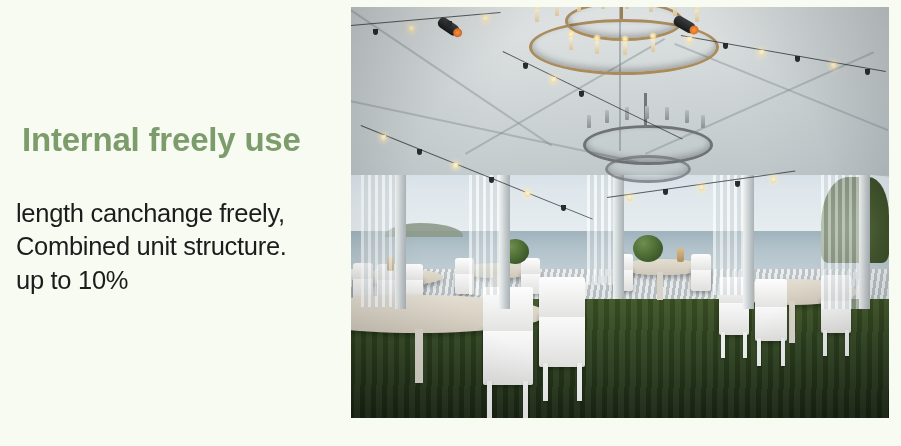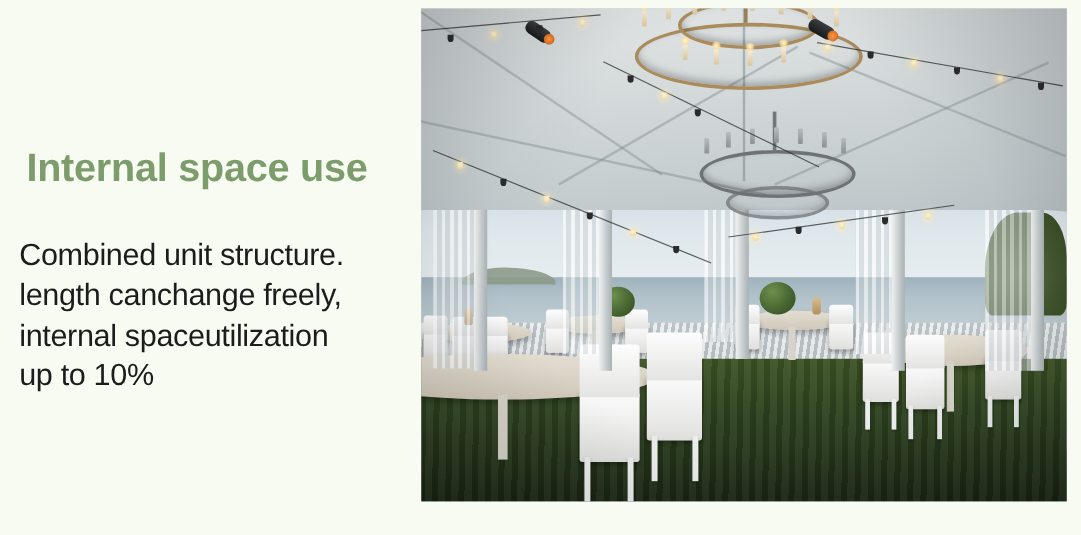--- a/index.html
+++ b/index.html
@@ -327,26 +327,25 @@
   }
 </style>
 </head>
 <body>
 
 <div id="banner">
 
   <div id="left-panel">
 
 
-    <div id="section-heading">Internal space use</div>
+    <div id="section-heading">Internal freely use</div>
 
     <div id="description">
+      <span class="desc-line">length canchange freely,</span>
       <span class="desc-line">Combined unit structure.</span>
-      <span class="desc-line">length canchange freely,</span>
-      <span class="desc-line">internal spaceutilization</span>
       <span class="desc-line">up to 10%</span>
     </div>
 
   </div>
 
   <div id="photo">
     <div id="photo-scene">
 
       <div class="sky"></div>
       <div class="sea"></div>

